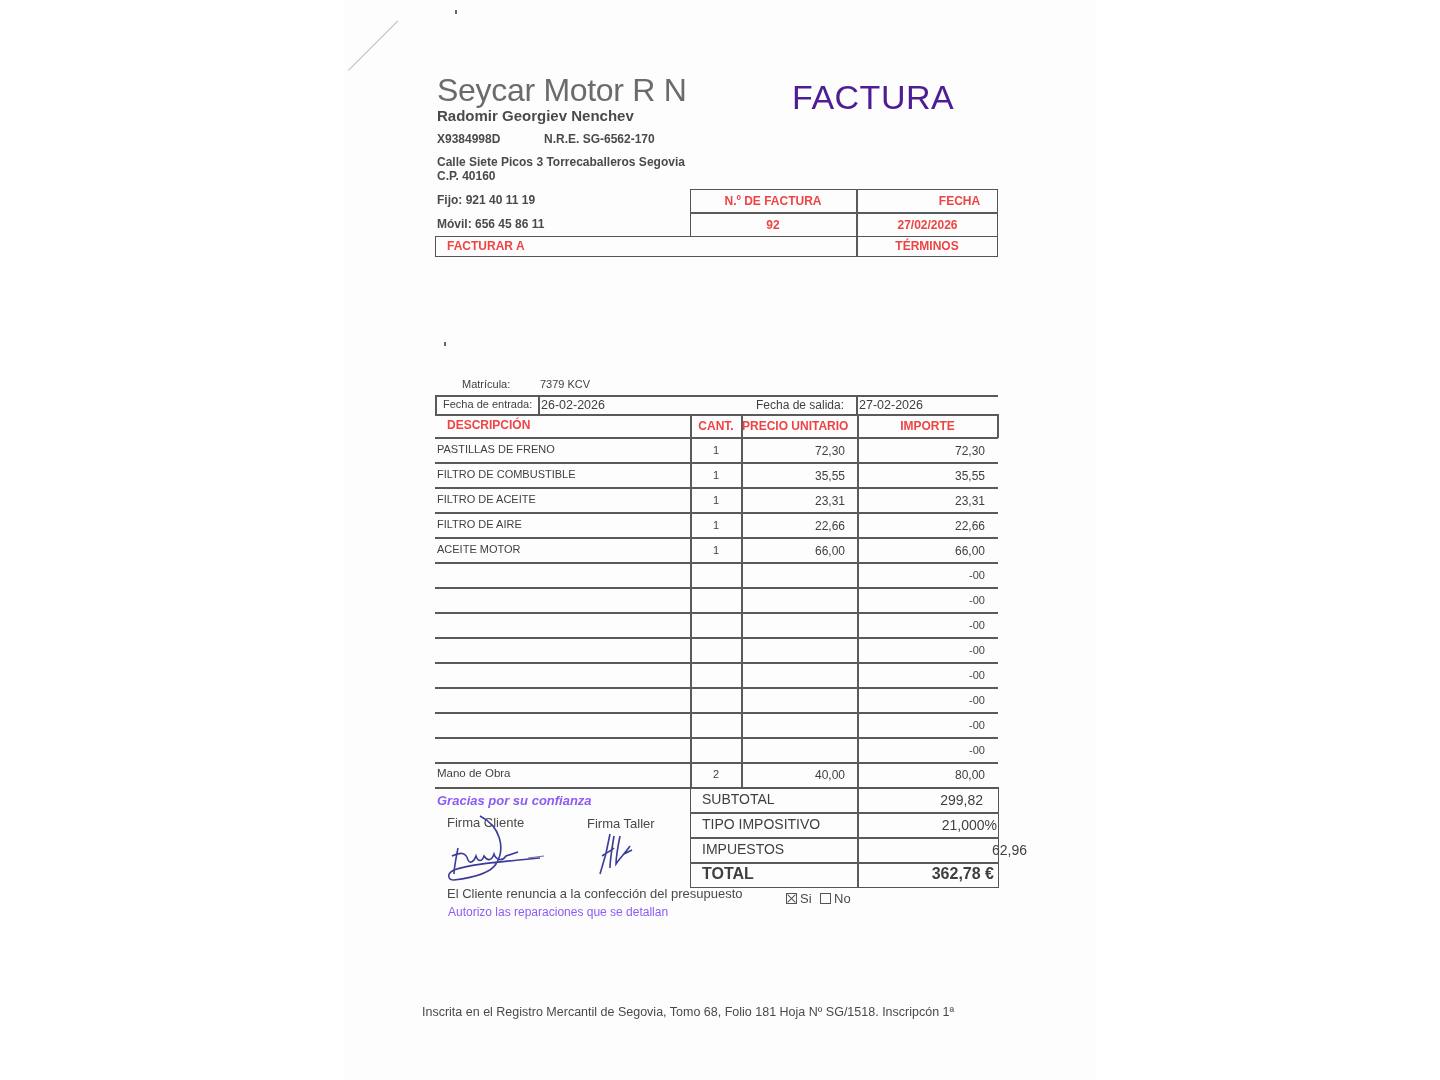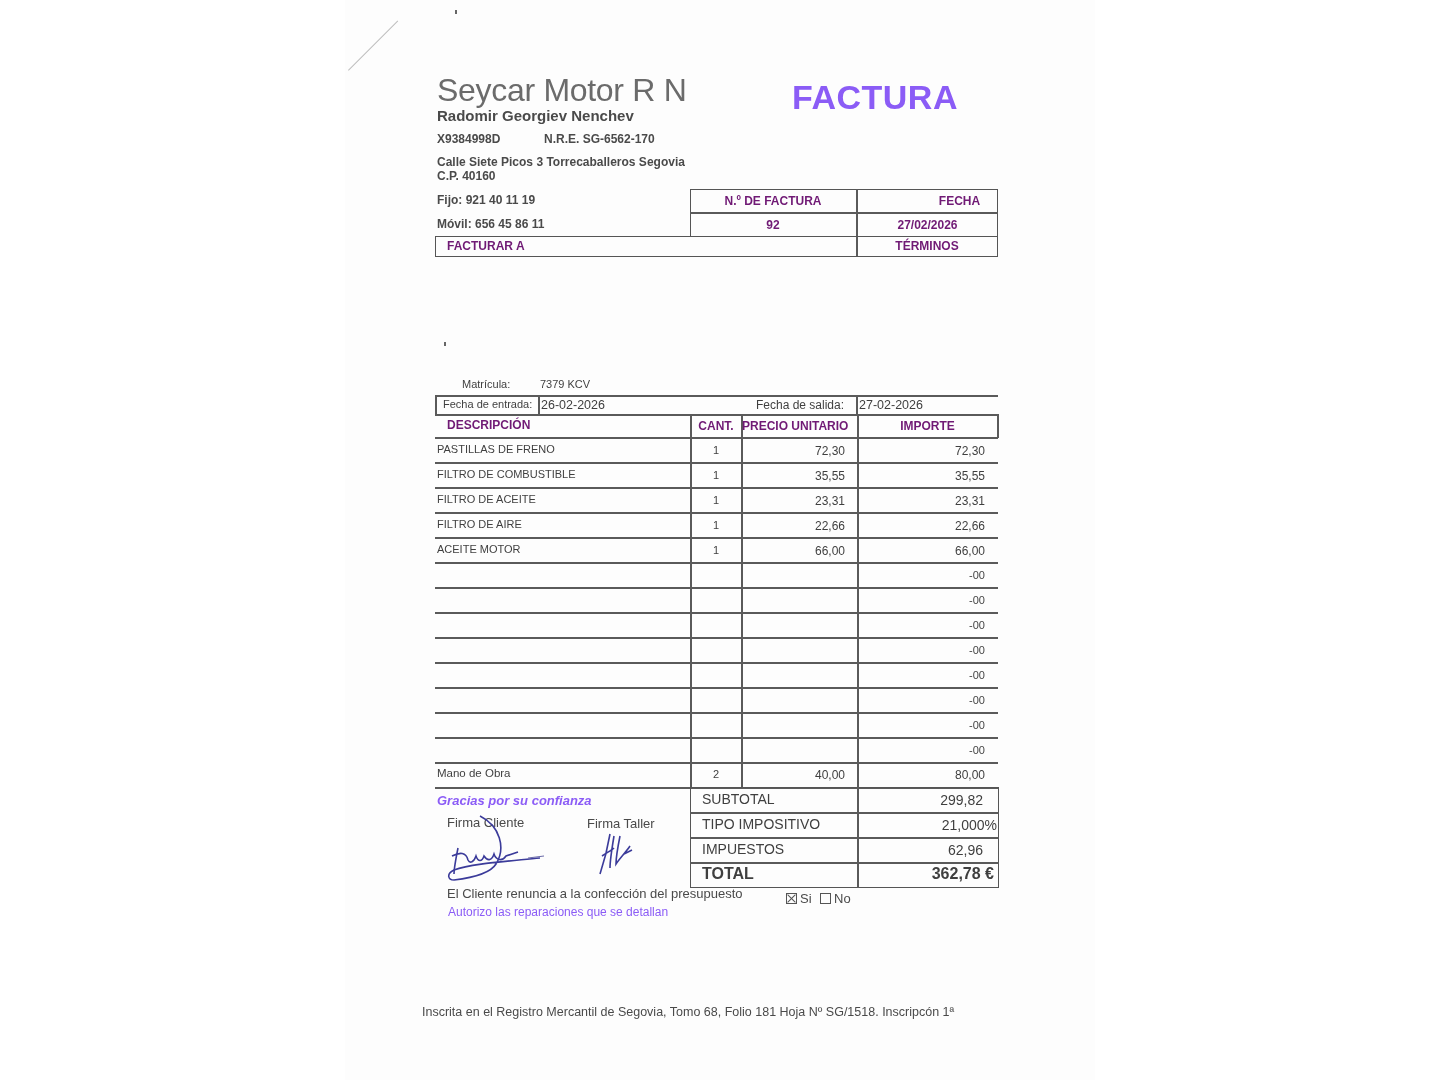--- a/index.html
+++ b/index.html
@@ -7,28 +7,28 @@
     width:1440px; height:1080px; background:#ffffff; position:relative; overflow:hidden;
     font-family:"Liberation Sans", sans-serif; color:#3a3a3a;
   }
   .paper { position:absolute; left:345px; top:0; width:750px; height:1080px; background:#fdfdfd; }
   .abs { position:absolute; white-space:nowrap; }
   .scan-mark-line { position:absolute; left:348px; top:20px; width:70px; height:1px; background:#bdbdbd; transform:rotate(-45deg); transform-origin:left top; top:70px; }
   .dot { position:absolute; width:2px; height:4px; background:#666; }
   .company { left:437px; top:72px; font-size:32px; color:#6b6b6b; letter-spacing:-0.3px; }
   .owner { left:437px; top:107px; font-size:15px; font-weight:bold; color:#4a4a4a; }
   .small-b { font-size:12px; font-weight:bold; color:#4a4a4a; }
-  .title { left:792px; top:78px; font-size:34px; font-weight:bold; color:#8b5cf6; letter-spacing:0.5px; }
+  .title { left:792px; top:78px; font-size:34px; font-weight:normal; color:#4c1d95; letter-spacing:0.5px; }
   .box { position:absolute; border:1.5px solid #555; box-sizing:border-box; }
   .hline { position:absolute; height:1.5px; background:#5a5a5a; }
   .vline { position:absolute; width:1.5px; background:#5a5a5a; }
   .cell { position:absolute; font-size:12px; color:#3f3f3f; white-space:nowrap; }
   .center { text-align:center; }
   .right { text-align:right; }
-  .hdr { font-weight:bold; color:#701a75; }
+  .hdr { font-weight:bold; color:#ef4444; }
   .sum-label { font-size:14px; color:#3f3f3f; }
   .sum-val { font-size:14px; color:#3f3f3f; text-align:right; }
   .total-label { font-size:16px; font-weight:bold; color:#3f3f3f; }
   .total-val { font-size:16px; font-weight:bold; color:#3f3f3f; text-align:right; }
   .thanks { left:437px; top:793px; font-size:13px; font-weight:bold; font-style:italic; color:#8b5cf6; }
   .firma { font-size:13px; color:#4a4a4a; }
   .note1 { left:447px; top:886px; font-size:13px; color:#4a4a4a; }
   .note2 { left:448px; top:905px; font-size:12px; color:#8b5cf6; }
   .chk { font-size:13px; color:#4a4a4a; }
   .chkbox { display:inline-block; width:9px; height:9px; border:1px solid #555; margin-right:3px; position:relative; vertical-align:-1px; }
@@ -172,21 +172,21 @@
 <div class="box" style="left:690px;top:787px;width:309px;height:101px;"></div>
 <div class="vline" style="left:857px;top:787px;height:101px;"></div>
 <div class="hline" style="left:690px;top:812px;width:309px;"></div>
 <div class="hline" style="left:690px;top:837px;width:309px;"></div>
 <div class="hline" style="left:690px;top:862px;width:309px;"></div>
 <div class="cell sum-label" style="left:702px;top:791px;">SUBTOTAL</div>
 <div class="cell sum-val" style="left:858px;top:792px;width:125px;">299,82</div>
 <div class="cell sum-label" style="left:702px;top:816px;">TIPO IMPOSITIVO</div>
 <div class="cell sum-val" style="left:858px;top:817px;width:139px;">21,000%</div>
 <div class="cell sum-label" style="left:702px;top:841px;">IMPUESTOS</div>
-<div class="cell sum-val" style="left:858px;top:842px;width:125px;">62,96</div>
+<div class="cell sum-val" style="left:858px;top:842px;width:125px;padding-left:44px;">62,96</div>
 <div class="cell total-label" style="left:702px;top:865px;">TOTAL</div>
 <div class="cell total-val" style="left:858px;top:865px;width:136px;">362,78 €</div>
 
 <div class="abs thanks">Gracias por su confianza</div>
 <div class="abs firma" style="left:447px;top:815px;">Firma Cliente</div>
 <div class="abs firma" style="left:587px;top:816px;">Firma Taller</div>
 
 <svg class="abs" style="left:440px;top:812px;" width="110" height="72" viewBox="0 0 110 72">
   <path d="M40 4 C 60 14, 66 36, 56 52 C 50 62, 30 66, 14 68 C 8 68, 6 62, 14 58 C 30 52, 60 50, 100 46" fill="none" stroke="#3b3b9a" stroke-width="1.6"></path>
   <path d="M18 36 C 16 46, 14 56, 14 62 M12 44 C 20 40, 26 40, 28 48 C 30 52, 34 50, 36 44 C 38 50, 42 50, 44 44 C 48 50, 52 48, 54 42 C 56 48, 62 50, 66 44 L 78 40" fill="none" stroke="#3b3b9a" stroke-width="1.6"></path>

